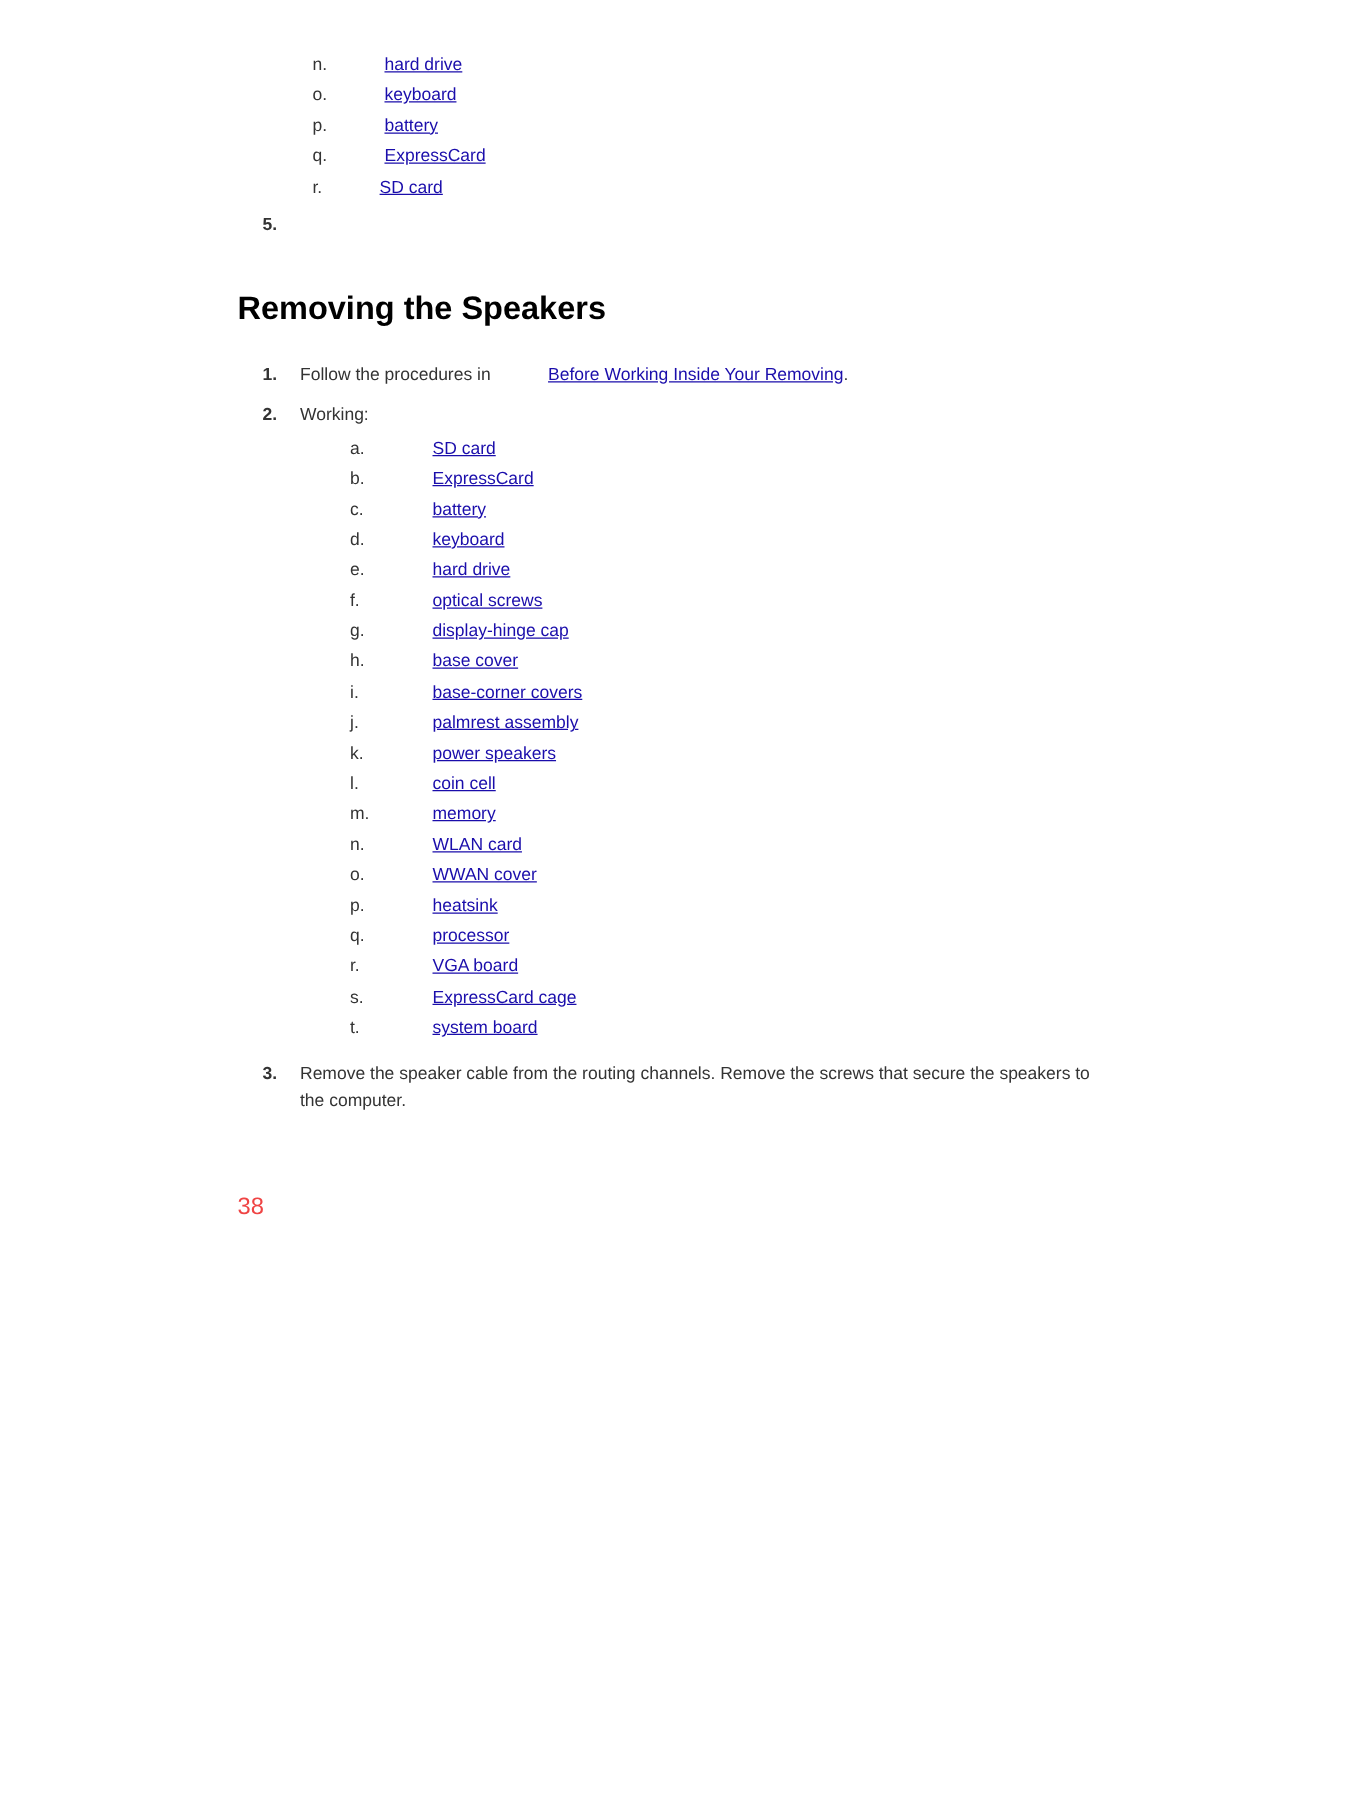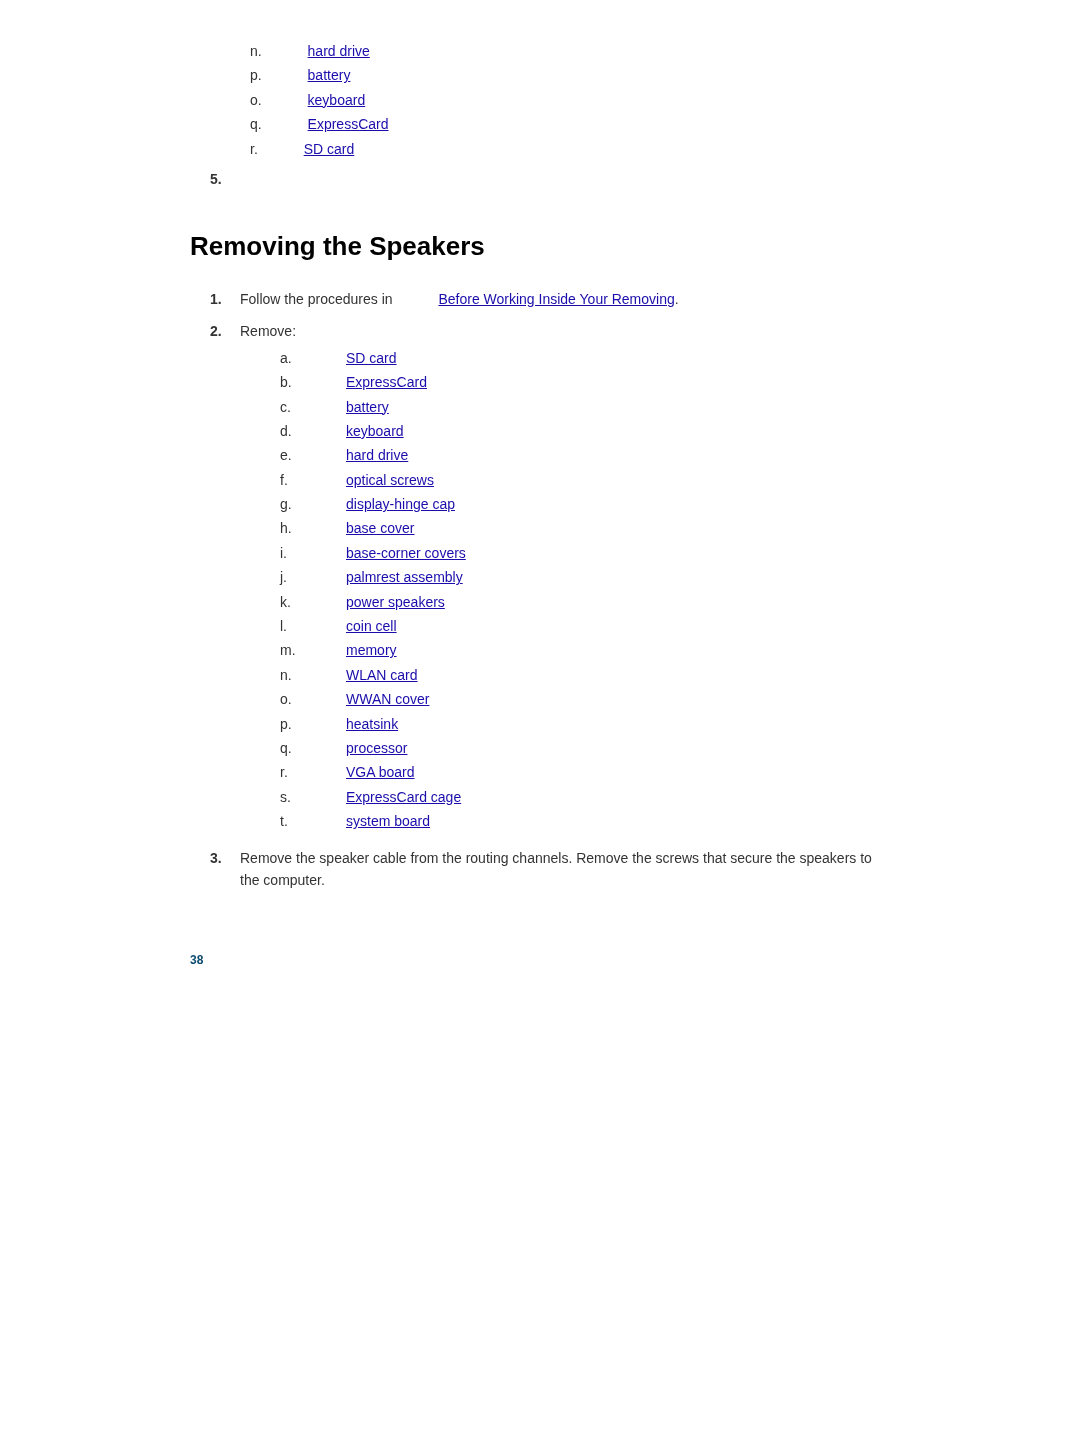--- a/index.html
+++ b/index.html
@@ -93,46 +93,45 @@
     }
 
     a {
       color: #1a0dab;
       text-decoration: underline;
       padding-left: 42px;
     }
 
     .page-number {
       margin-top: 60px;
-      font-size: 12px;
-      color: #0c4a6e;
-      font-weight: bold;
+      font-size: 19px;
+      color: #ef4444;
     }
 
     .step-3-text {
       flex: 1;
     }
   </style>
 </head>
 <body>
 
 <div class="page-container">
 
   <ul class="top-list">
     <li>
       <span class="alpha-label">n.</span>
       <a href="#">hard drive</a>
     </li>
     <li>
+      <span class="alpha-label">o.</span>
+      <a href="#">keyboard</a>
+    </li>
+    <li>
       <span class="alpha-label">p.</span>
       <a href="#">battery</a>
-    </li>
-    <li>
-      <span class="alpha-label">o.</span>
-      <a href="#">keyboard</a>
     </li>
     <li>
       <span class="alpha-label">q.</span>
       <a href="#">ExpressCard</a>
     </li>
     <li>
       <span class="alpha-label">r.</span>
       <a href="#">SD card</a>
     </li>
   </ul>
@@ -146,21 +145,21 @@
   <div class="step-item">
     <span class="step-num">1.</span>
     <span class="step-content">
       <span>Follow the procedures in </span><a href="#">Before Working Inside Your Removing</a><span>.</span>
     </span>
   </div>
 
   <div class="step-item">
     <span class="step-num">2.</span>
     <div class="step-content">
-      <span>Remove:</span>
+      <span>Working:</span>
       <ul class="alpha-list">
         <li>
           <span class="alpha-label">a.</span>
           <a href="#">SD card</a>
         </li>
         <li>
           <span class="alpha-label">b.</span>
           <a href="#">ExpressCard</a>
         </li>
         <li>

